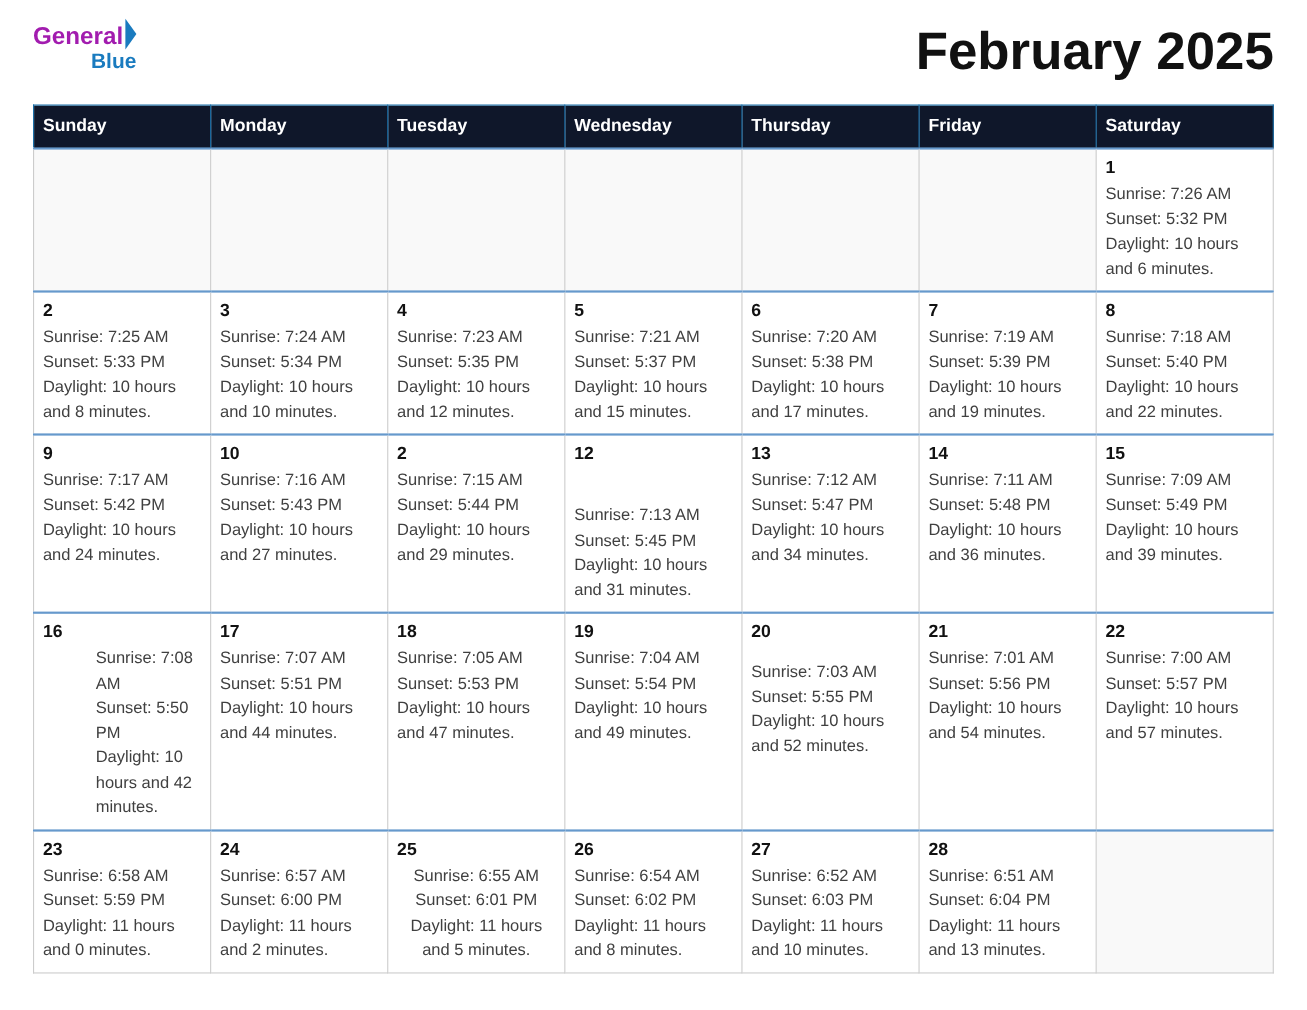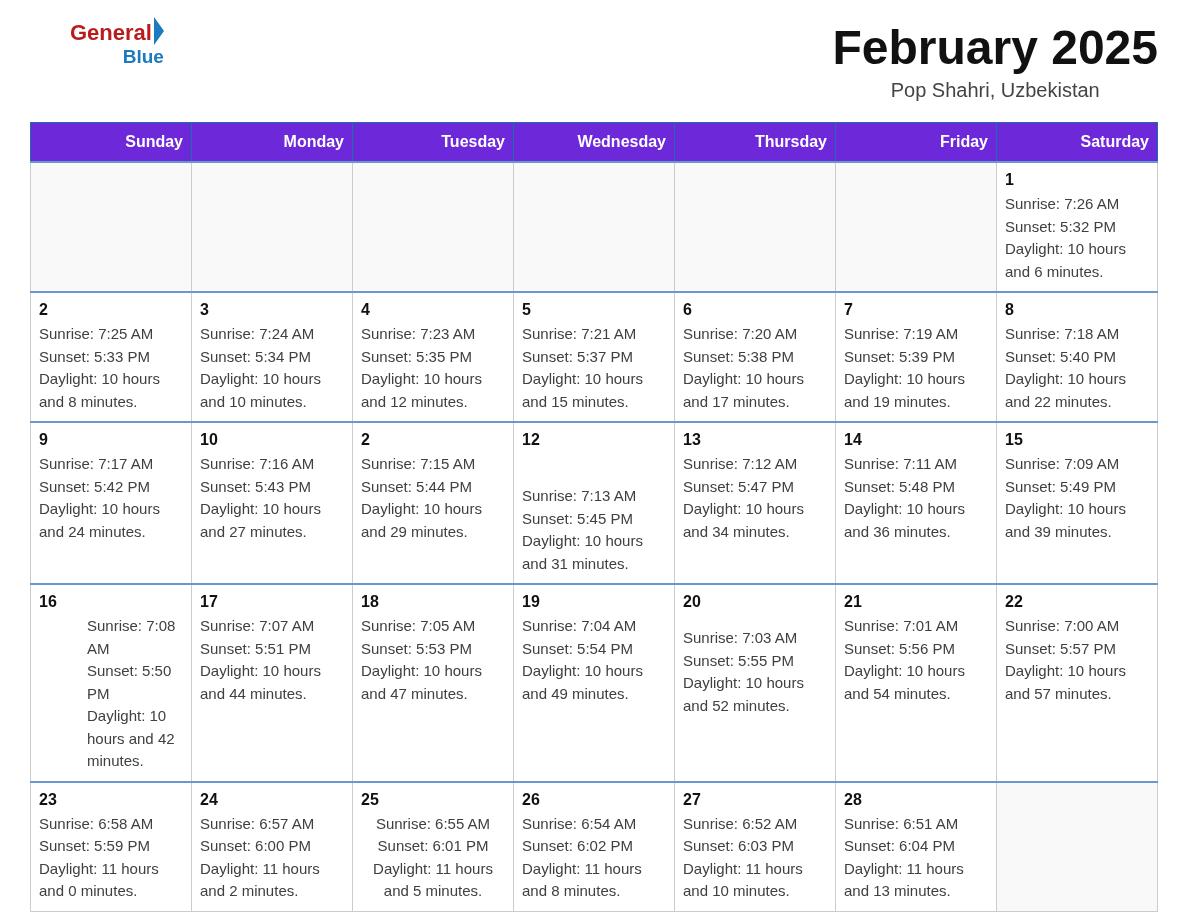--- a/index.html
+++ b/index.html
@@ -12,22 +12,21 @@
     }
     .header {
       display: flex;
       justify-content: space-between;
       align-items: flex-start;
       margin-bottom: 20px;
     }
     .logo-text {
       font-size: 22px;
       font-weight: bold;
-      color: #b91c1c;
-      margin-left: 40px;
+      color: #a21caf;
     }
     .logo-arrow {
       width: 0;
       height: 0;
       border-left: 10px solid #1a7bbf;
       border-top: 14px solid transparent;
       border-bottom: 14px solid transparent;
       display: inline-block;
       margin-left: 2px;
       vertical-align: middle;
@@ -60,27 +59,27 @@
       font-size: 20px;
       color: #444;
       margin-top: 4px;
     }
     .calendar {
       width: 100%;
       border-collapse: collapse;
       border: 1px solid #aaa;
     }
     .calendar th {
-      background-color: #6d28d9;
+      background-color: #0f172a;
       color: #fff;
       font-size: 16px;
       font-weight: bold;
       padding: 10px 8px;
       border: 1px solid #1a6fa8;
-      text-align: right;
+      text-align: left;
       width: calc(100% / 7);
     }
     .calendar td {
       vertical-align: top;
       padding: 8px 8px 8px 8px;
       border: 1px solid #ccc;
       width: calc(100% / 7);
       min-height: 110px;
       height: 110px;
       font-size: 13px;
@@ -111,21 +110,20 @@
 <div class="header">
   <div class="logo-wrapper">
     <div class="logo-line1">
       <span class="logo-text">General</span>
       <span class="logo-arrow"></span>
     </div>
     <div class="logo-line2">Blue</div>
   </div>
   <div class="title-section">
     <div class="month-title">February 2025</div>
-    <div class="location">Pop Shahri, Uzbekistan</div>
   </div>
 </div>
 
 <table class="calendar">
   <thead>
     <tr>
     <th>Sunday</th>
         <th>Monday</th>
         <th>Tuesday</th>
         <th>Wednesday</th>

